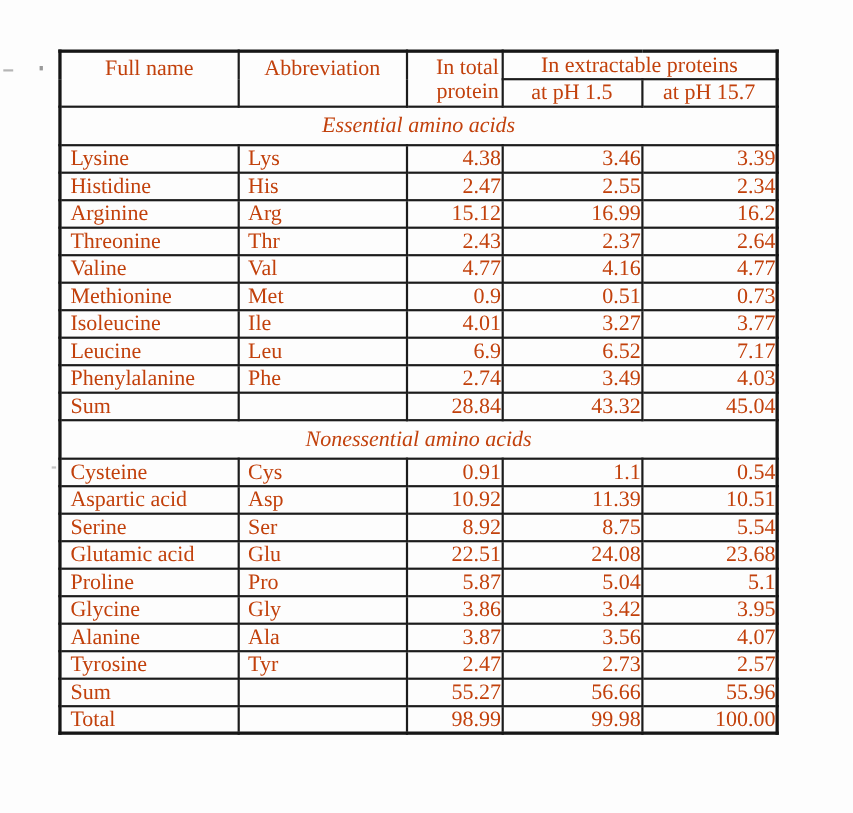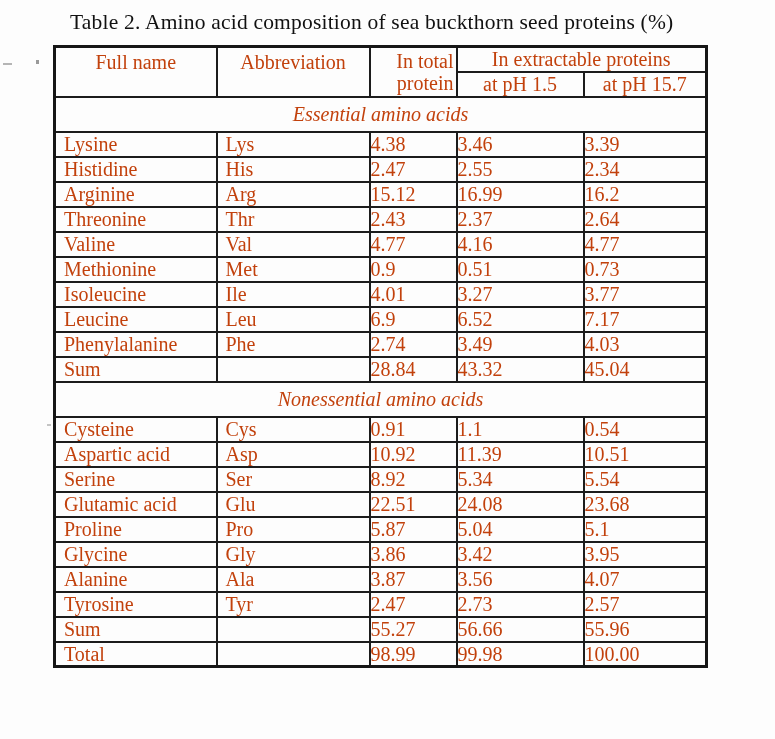--- a/index.html
+++ b/index.html
@@ -38,22 +38,22 @@
   col.c4 { width: 127px; }
   col.c5 { width: 123px; }
   td {
     border: 2px solid #1c1c1c;
     height: 25px;
     line-height: 1.12;
     padding: 0;
     vertical-align: middle;
     overflow: hidden;
   }
-  td.name { text-align: left; padding-left: 8px; }
-  td.num  { text-align: left; margin-left: 39px; }
+  td.name { text-align: left; padding-left: 8px; border-radius: 12px; }
+  td.num  { text-align: right; margin-left: 39px; }
   td.hdr  { text-align: center; }
   td.top  { vertical-align: top; padding-top: 3px; }
   td.wrap { text-align: right; padding: 2px 2px 0 2px; vertical-align: top; margin-top: 41px; }
   tr.section td {
     text-align: center;
     font-style: italic;
     height: 35px;
   }
   
   .speck { position: absolute; background: #b5b5b5; }
@@ -63,21 +63,20 @@
 </style>
 </head>
 <body>
 
 <div class="page">
 
   <div class="speck s1"></div>
   <div class="speck s2"></div>
   <div class="speck s3"></div>
 
-  <div class="title">Table 2. Amino acid composition of sea buckthorn seed proteins (%)</div>
 
   <table class="amino">
     <colgroup>
       <col class="c1">
         <col class="c2">
         <col class="c3">
         <col class="c4">
         <col class="c5">
     </colgroup>
     <tbody>
@@ -181,21 +180,21 @@
         <td class="name">Aspartic acid</td>
         <td class="name">Asp</td>
         <td class="num">10.92</td>
         <td class="num">11.39</td>
         <td class="num">10.51</td>
       </tr>
       <tr>
         <td class="name">Serine</td>
         <td class="name">Ser</td>
         <td class="num">8.92</td>
-        <td class="num">5.34</td>
+        <td class="num">8.75</td>
         <td class="num">5.54</td>
       </tr>
       <tr>
         <td class="name">Glutamic acid</td>
         <td class="name">Glu</td>
         <td class="num">22.51</td>
         <td class="num">24.08</td>
         <td class="num">23.68</td>
       </tr>
       <tr>

